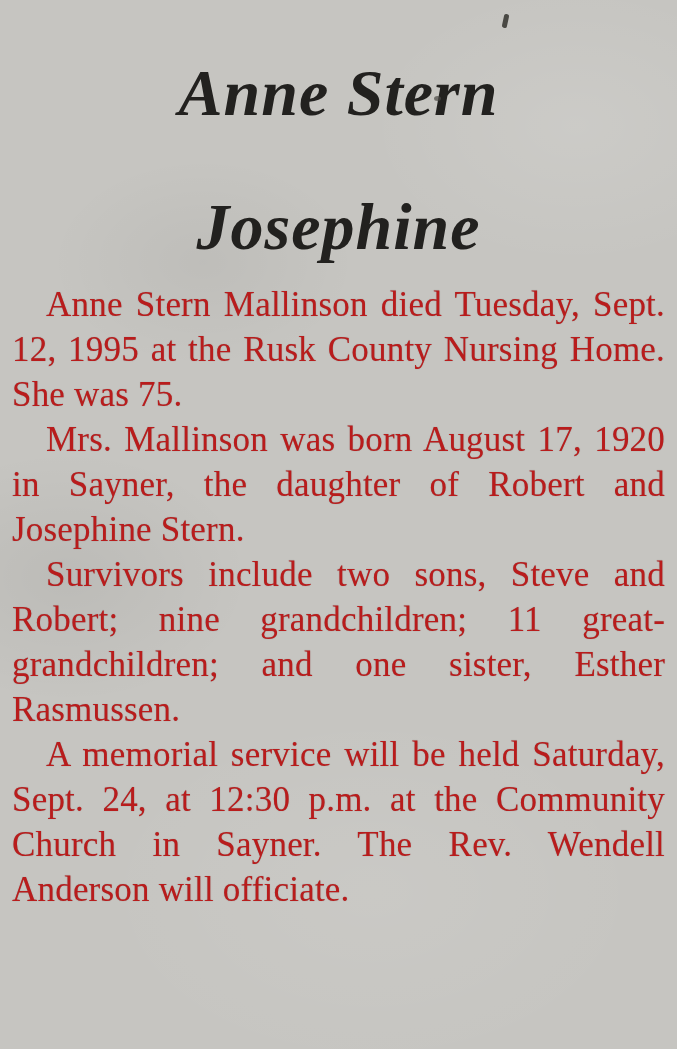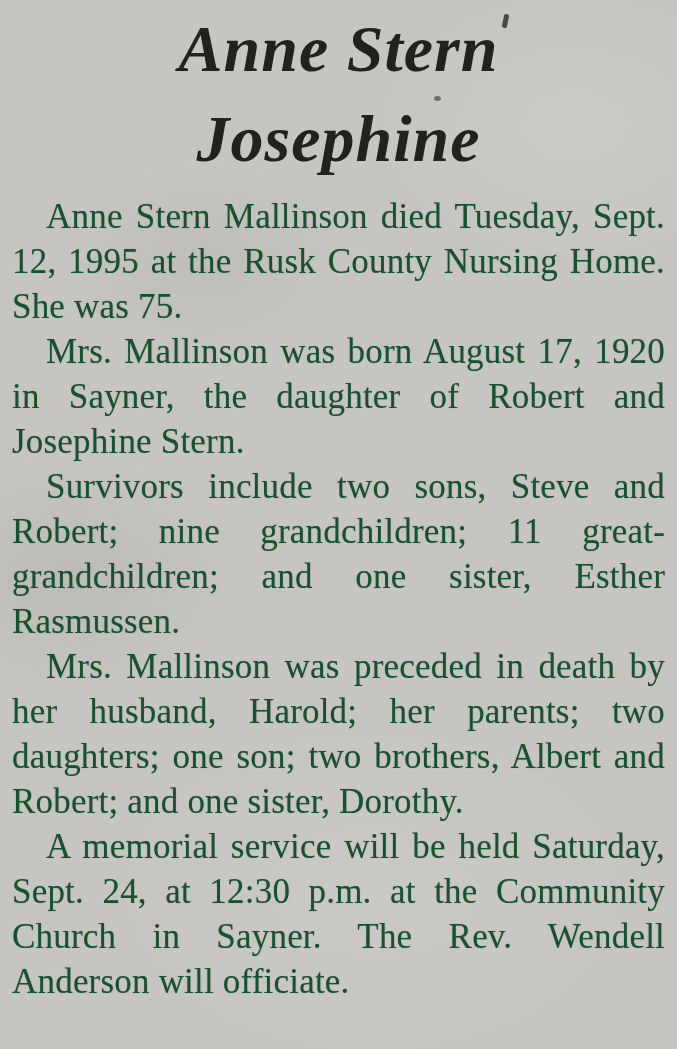--- a/index.html
+++ b/index.html
@@ -31,29 +31,30 @@
     text-align: center;
     font-style: italic;
     font-weight: bold;
     font-size: 66px;
     line-height: 90px;
     color: #22211f;
     letter-spacing: 1px;
   }
   .title .title-line {
     display: block;
+    margin-top: 44px;
   }
   .body-text p {
     margin: 0;
     text-align: justify;
     text-indent: 34px;
     font-size: 35px;
     line-height: 45px;
     letter-spacing: 0.2px;
-    color: #14532d;
+    color: #b91c1c;
     text-shadow: 0 0 1px rgba(46,45,42,0.35); 
   }
   
   .speck {
     position: absolute;
     background: #4a4944;
     border-radius: 50%;
   }
   .speck-1 { left: 503px; top: 14px; width: 5px; height: 14px; border-radius: 2px; transform: rotate(12deg); }
   .speck-2 { left: 434px; top: 96px;  width: 7px; height: 5px; opacity: .7; }
@@ -68,17 +69,16 @@
 
   <h1 class="title">
     <span class="title-line">Anne Stern</span>
     <span class="title-line">Josephine</span>
   </h1>
 
   <article class="body-text">
     <p>Anne Stern Mallinson died Tuesday, Sept. 12, 1995 at the Rusk County Nursing Home. She was 75.</p>
     <p>Mrs. Mallinson was born August 17, 1920 in Sayner, the daughter of Robert and Josephine Stern.</p>
     <p>Survivors include two sons, Steve and Robert; nine grandchildren; 11 great-grandchildren; and one sister, Esther Rasmussen.</p>
-    <p>Mrs. Mallinson was preceded in death by her husband, Harold; her parents; two daughters; one son; two brothers, Albert and Robert; and one sister, Dorothy.</p>
     <p>A memorial service will be held Saturday, Sept. 24, at 12:30 p.m. at the Community Church in Sayner. The Rev. Wendell Anderson will officiate.</p>
   </article>
 
 </div>
 
 </body></html>

